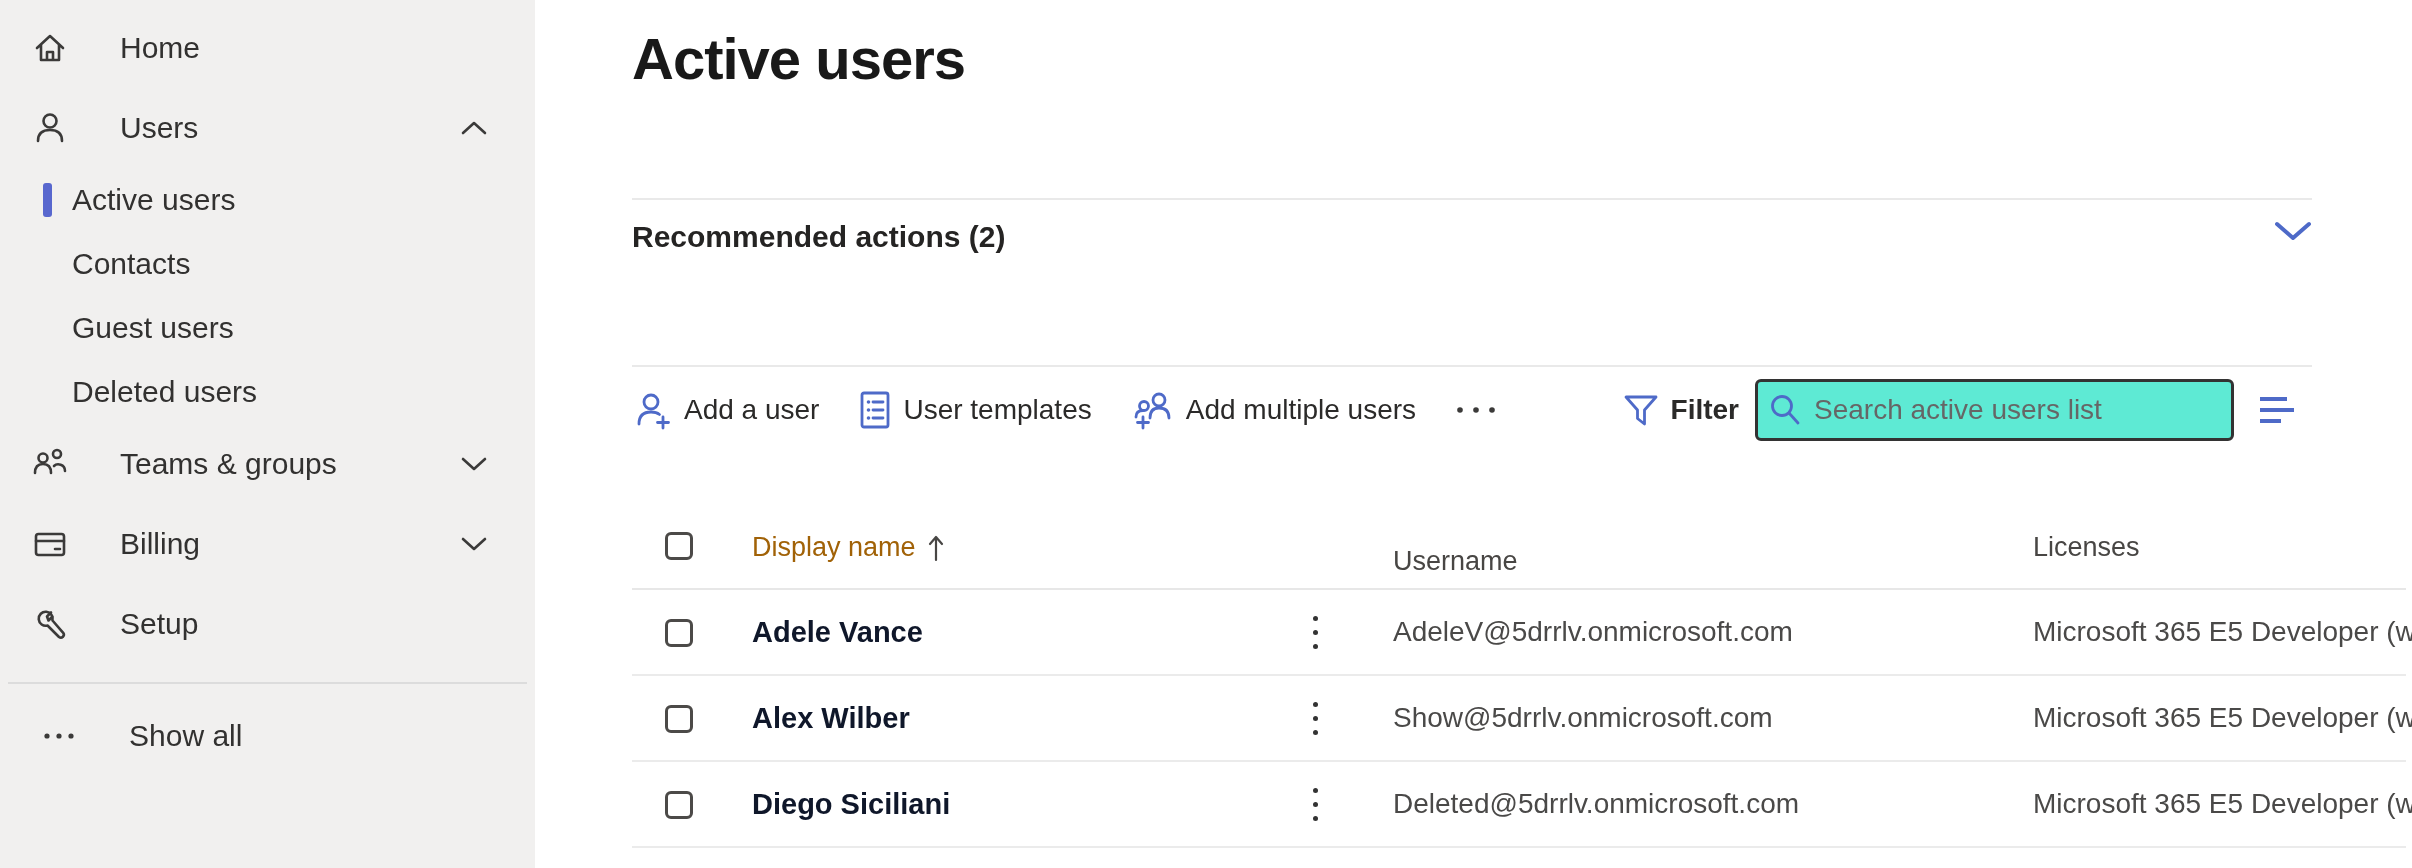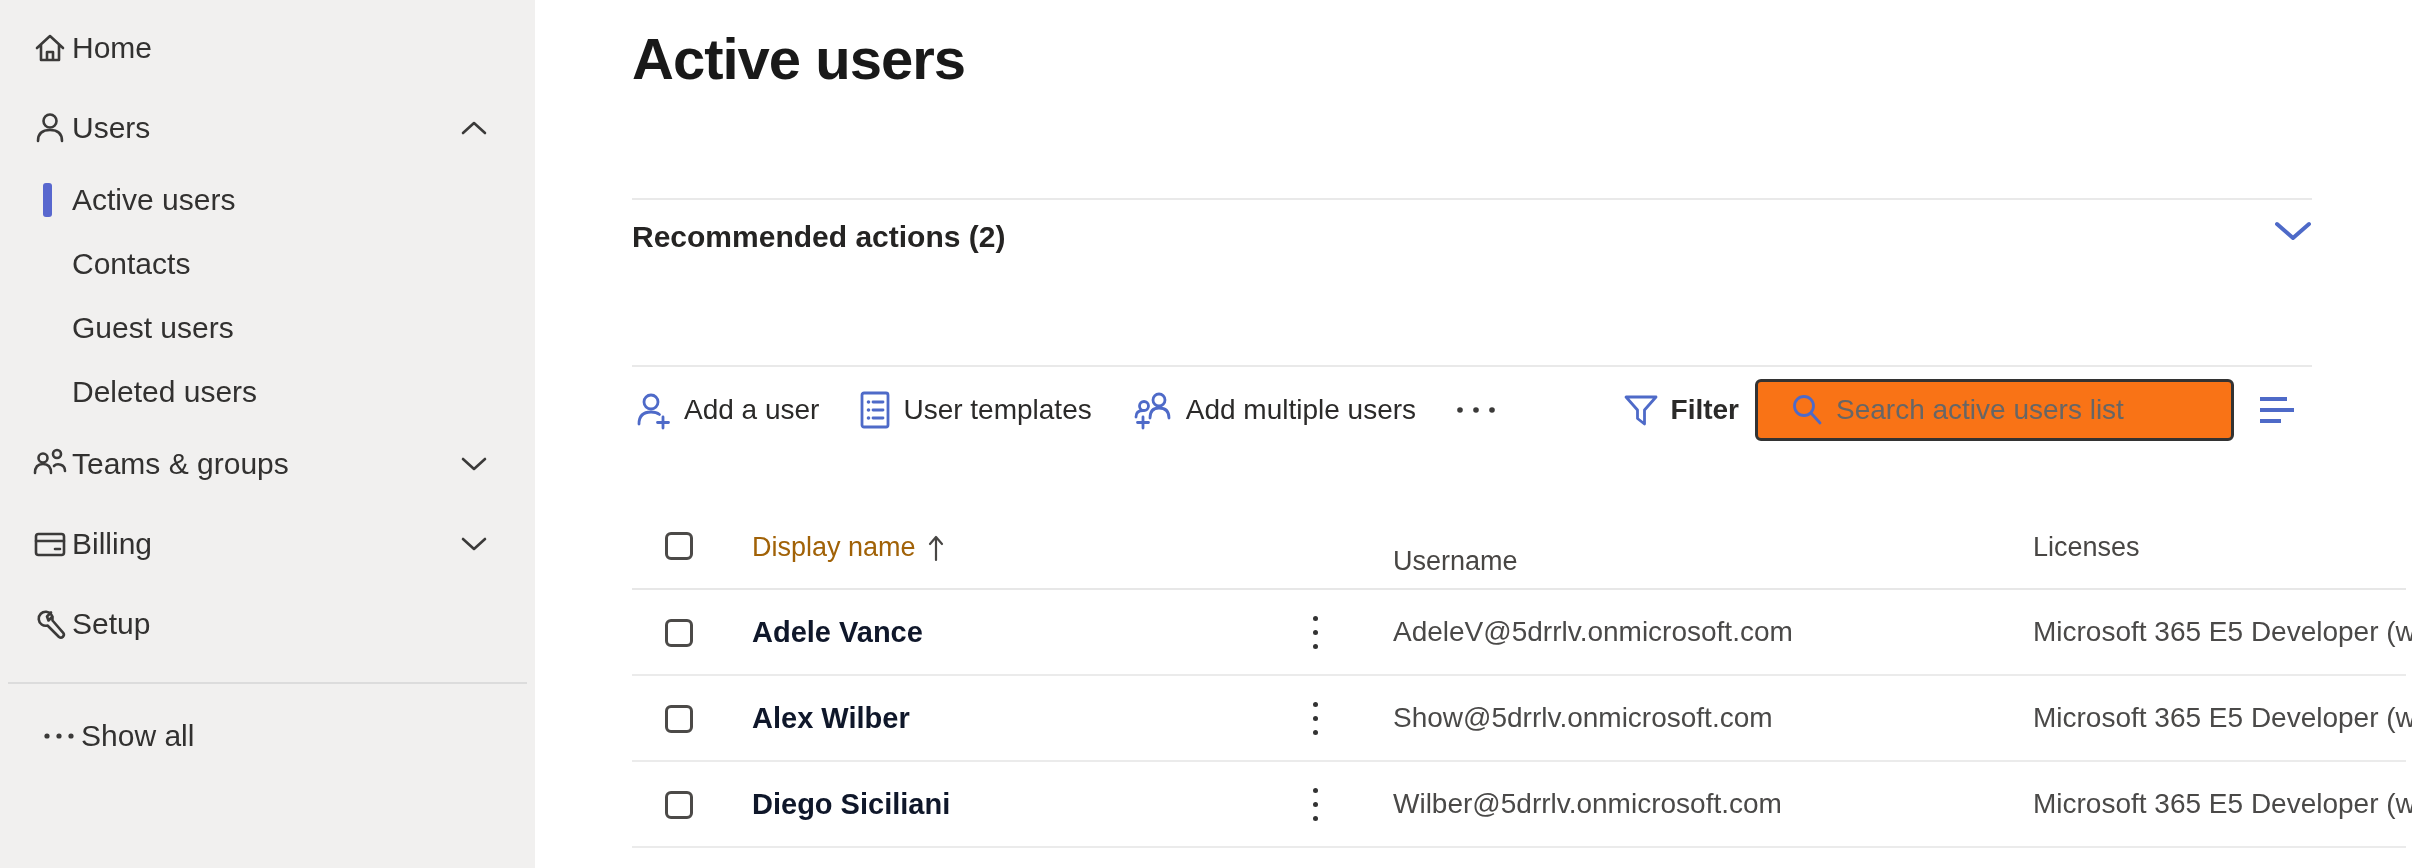--- a/index.html
+++ b/index.html
@@ -5,21 +5,21 @@
   * { margin:0; padding:0; box-sizing:border-box; }
   html,body { width:2412px; height:868px; overflow:hidden; background:#fff;
     font-family:"Liberation Sans", sans-serif; color:#323130; }
 
   
   .app { position:relative; width:2412px; height:868px; display:flex; }
 
   
   .sidebar { width:535px; height:868px; background:#f1f0ef; flex:none; padding-top:16px; }
   .nav-item { height:64px; display:flex; align-items:center; padding-left:30px; padding-right:48px;
-    font-size:30px; color:#323130; cursor:pointer; position:relative; }
+    font-size:30px; color:#323130; cursor:pointer; position:relative;gap:48px; }
   .nav-item .ic { width:40px; height:40px; flex:none; }
   .nav-item .lbl { margin-left:2px; white-space:nowrap; }
   .nav-item .spring { flex:1; }
   .nav-sub { height:64px; display:flex; align-items:center; padding-left:72px;
     font-size:30px; color:#323130; cursor:pointer; position:relative; }
   .sel-bar { position:absolute; left:43px; top:15px; width:9px; height:34px; border-radius:3px; background:#5867ce; }
   .mt16 { margin-top:16px; } .mt8 { margin-top:8px; }
   .side-divider { height:2px; background:#dcdcdc; margin:26px 8px 0 8px; }
   .show-all { margin-top:20px;padding-left:39px; }
 
@@ -34,21 +34,21 @@
   .rec-row .spring { flex:1; }
 
   
   .toolbar { height:86px; width:1680px; display:flex; align-items:center; }
   .tb-btn { display:flex; align-items:center; gap:10px; margin-right:38px; cursor:pointer; white-space:nowrap; }
   .tb-btn .tlbl { font-size:28px; color:#2b2a29; }
   .more-btn { display:flex; align-items:center; cursor:pointer; margin-right:0; }
   .filter-btn { display:flex; align-items:center; gap:10px; margin-left:auto; cursor:pointer;text-align:right; }
   .filter-btn .tlbl { font-size:28px; font-weight:700; color:#2b2a29; }
   .searchbox { display:flex; align-items:center; width:479px; height:62px; border:3px solid #333; border-radius:6px;
-    margin-left:16px; padding-left:30px; background:#f97316; }
+    margin-left:16px; padding-left:8px; background:#5eead4; }
   .searchbox input { border:none; outline:none; font-size:28px; color:#333; width:380px; margin-left:10px;
     font-family:"Liberation Sans", sans-serif; background:transparent; }
   .searchbox input::placeholder { color:#666; }
   .sort-btn { margin-left:24px; margin-right:14px; cursor:pointer; display:flex; align-items:center; }
 
   
   .thead { position:relative; height:137px; }
   .trow { position:relative; height:86px; border-bottom:2px solid #ebebeb; background:#fff; }
   .thead-inner { position:absolute; left:0; bottom:26px; width:100%; height:34px; }
   .thead .col, .trow .col { position:absolute; white-space:nowrap; }
@@ -316,20 +316,20 @@
       </div>
 
       <div class="trow">
         <span class="cb"></span>
         <span class="col c-name">Diego Siciliani</span>
         <span class="col c-kebab">
             <i></i>
             <i></i>
             <i></i>
           </span>
-        <span class="col c-user">Wilber@5drrlv.onmicrosoft.com</span>
+        <span class="col c-user">Deleted@5drrlv.onmicrosoft.com</span>
         <span class="col c-lic">Microsoft 365 E5 Developer (withou</span>
       </div>
 
     </div>
 
   </main>
 </div>
 
 </body></html>

